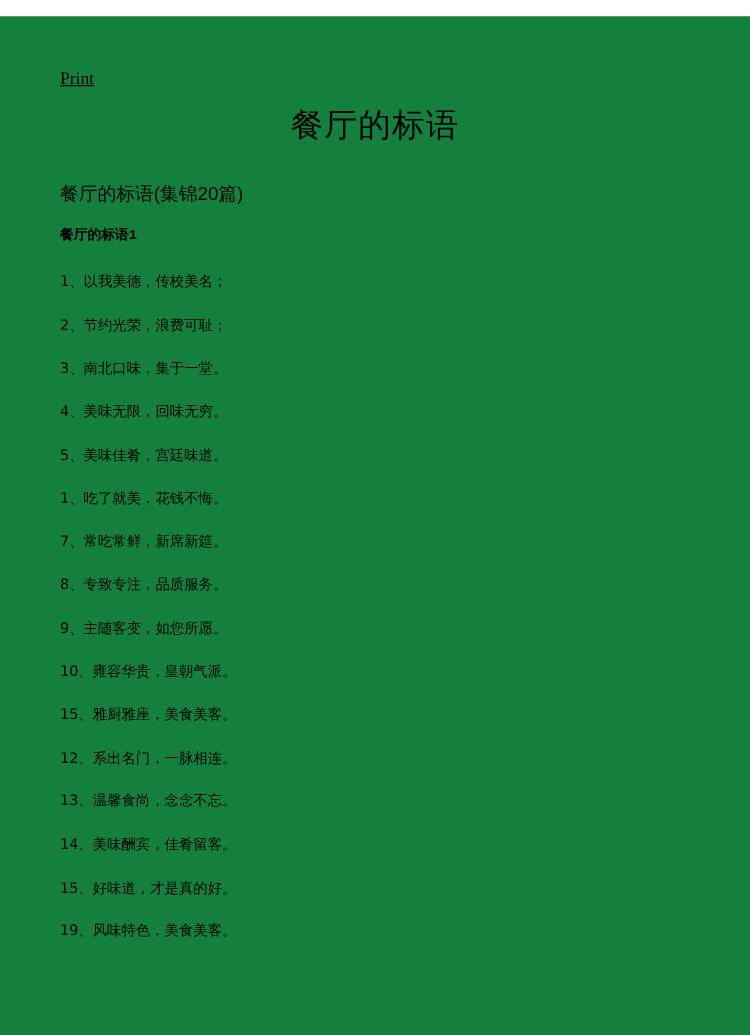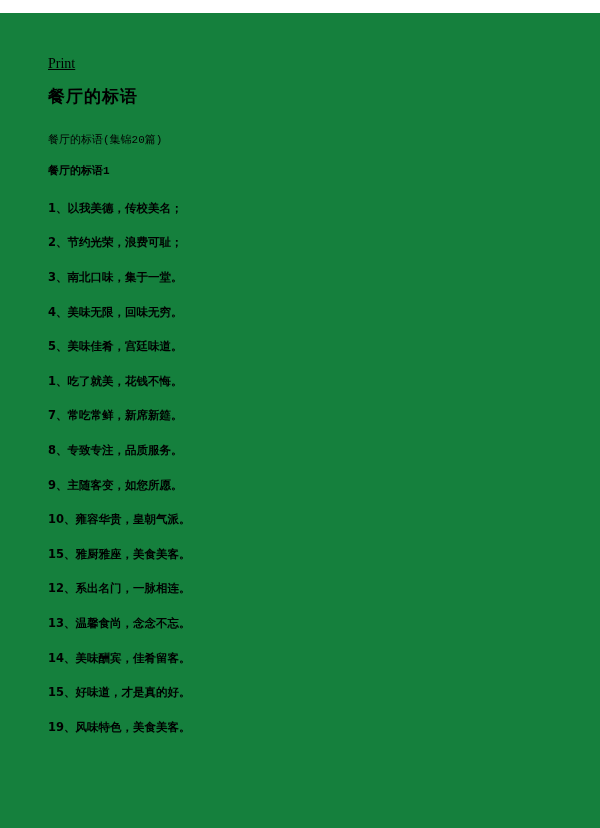--- a/index.html
+++ b/index.html
@@ -30,30 +30,30 @@
     line-height: 1;
   }
   .content {
     position: absolute;
     left: 48px;
     top: 72px;
     width: 504px;
   }
   .doc-title {
     font-family: "DejaVu Sans", sans-serif;
-    font-size: 17px;
-    font-weight: bold;
-    text-align: left;
+    font-size: 26px;
+    font-weight: normal;
+    text-align: center;
     letter-spacing: 1px;
     margin: 0 0 26px 0;
     line-height: 1.3;
   }
   .subtitle {
-    font-family: Liberation Mono, monospace;
-    font-size: 11px;
+    font-family: Liberation Sans, sans-serif;
+    font-size: 15px;
     margin: 0 0 16px 0;
     line-height: 1.4;
   }
   .intro {
     font-family: "DejaVu Sans", sans-serif;
     font-size: 11.5px;
     line-height: 1.95;
     margin: 0 0 22px 0;
     text-align: justify;
   }
@@ -61,21 +61,20 @@
     font-family: Liberation Mono, monospace;
     font-size: 11px;
     font-weight: bold;
     margin: 0 0 20px 0;
     line-height: 1.4;
   }
   .item-list {
     list-style: none;
     margin: 0;
     padding: 0;
-    font-weight: bold;
   }
   .item {
     font-family: "DejaVu Sans", sans-serif;
     font-size: 11.5px;
     line-height: 1.4;
     margin-bottom: 18.5px;
     white-space: nowrap;
   }
 </style>
 </head>

